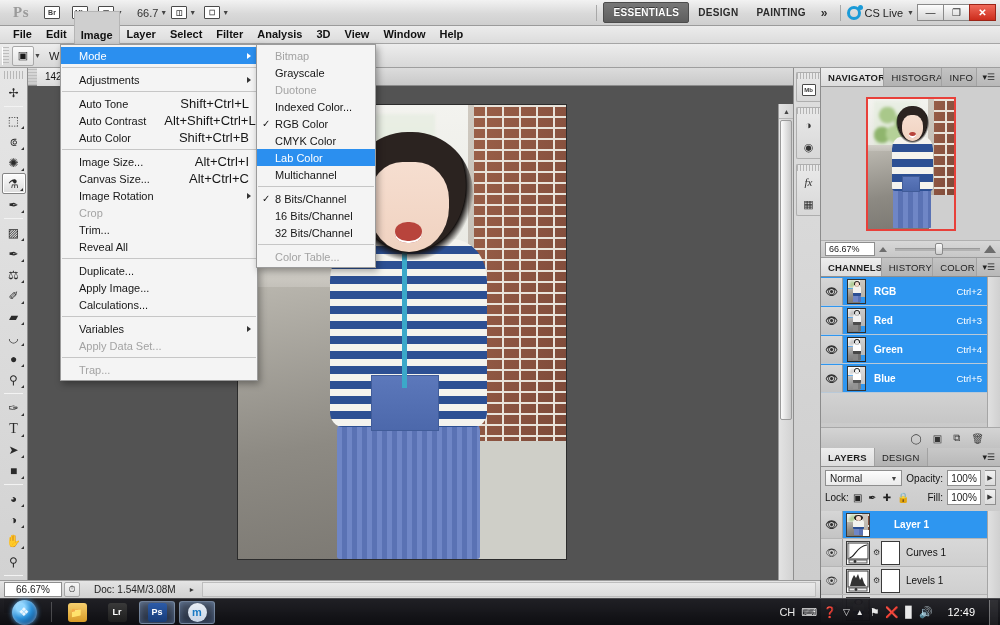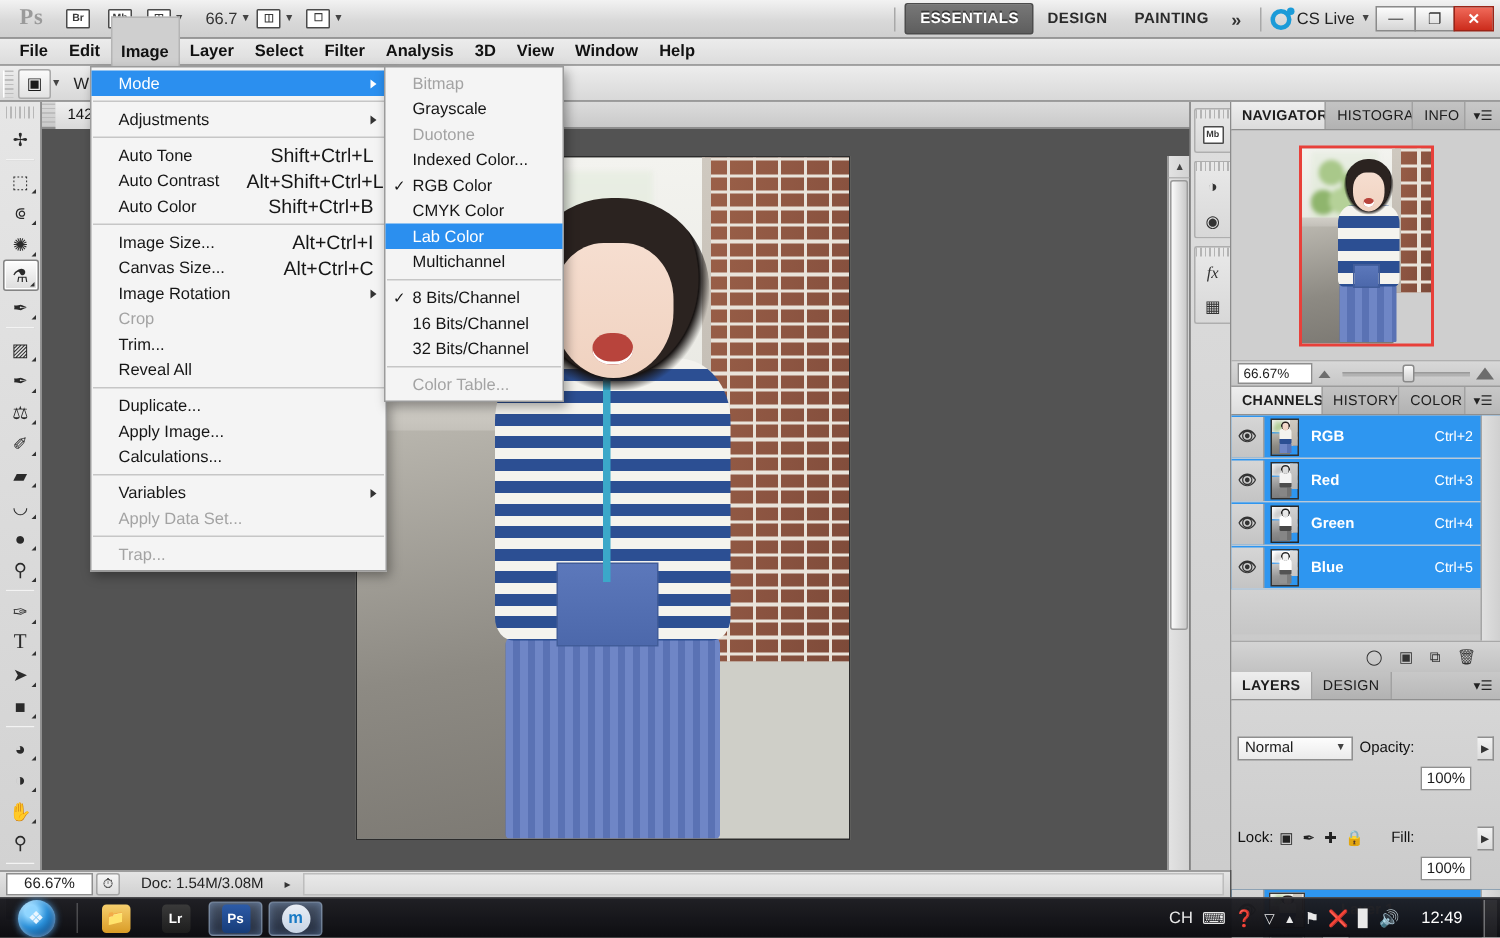--- a/index.html
+++ b/index.html
@@ -364,21 +364,21 @@
   .lyr-ctrls { padding: 3px 4px; background: linear-gradient(#d6d6d6,#cbcbcb); }
   .lyr-row1, .lyr-row2 { display:flex; align-items:center; gap:4px; margin-bottom:3px; }
   .blend-sel {
     flex: 1; height: 16px; background: linear-gradient(#fdfdfd,#ebebeb);
     border: 1px solid #8f8f8f; font-size: 10px; display:flex; align-items:center;
     padding: 0 4px; justify-content: space-between;
   }
   .lab { font-size: 10px; color: #111; }
   .numfield {
     width: 34px; height: 16px; background:#fff; border:1px solid #8f8f8f;
-    font-size:10px; display:flex; align-items:center; justify-content:center;margin-top:41px;
+    font-size:10px; display:flex; align-items:center; justify-content:center;
   }
   .spin { width:11px; height:16px; border:1px solid #8f8f8f; border-left:none;
     background: linear-gradient(#f2f2f2,#dcdcdc); display:flex; align-items:center;
     justify-content:center; font-size:7px; color:#333; }
   .lock-icons { display:flex; align-items:center; gap:6px; font-size:10px; color:#222; }
   .lyr-row {
     height: 28px; display:flex; align-items:center;
     border-bottom:1px solid #b5b5b5; background: linear-gradient(#d8d8d8,#cfcfcf);
     font-size:10px; color:#111;
   }

